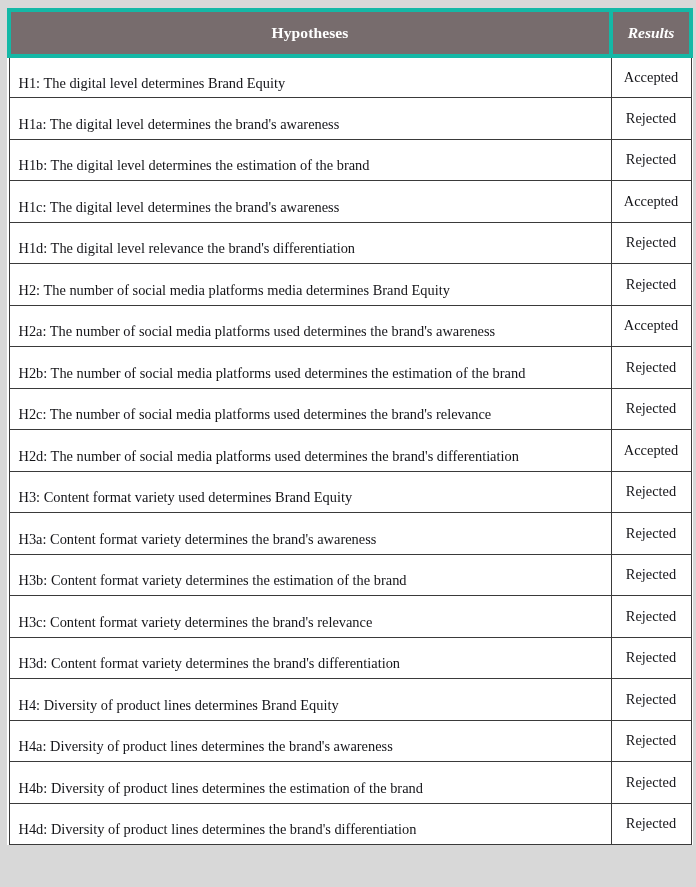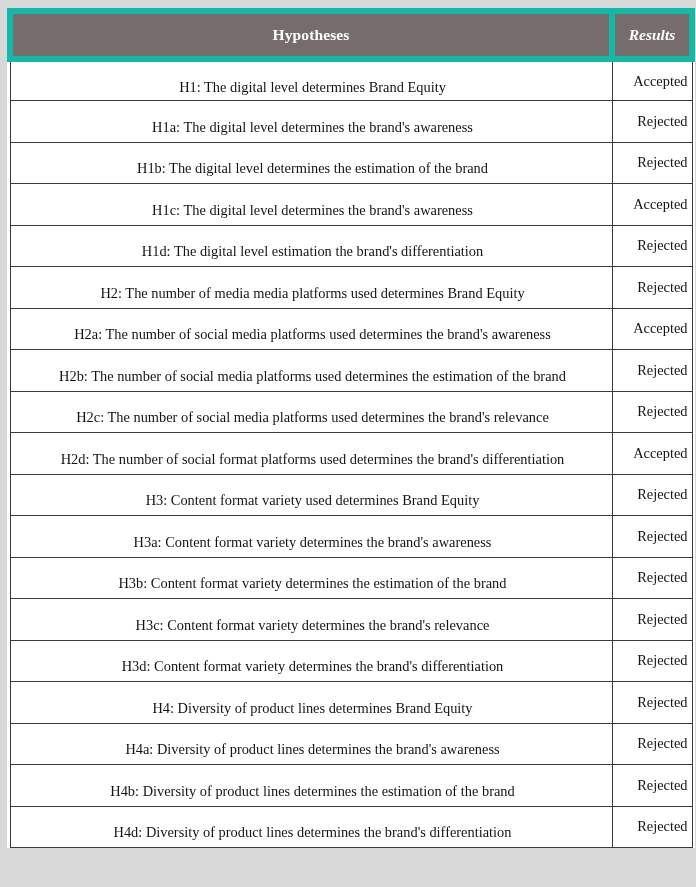--- a/index.html
+++ b/index.html
@@ -31,21 +31,21 @@
     border: 1px solid #3a3a3a;
   }
   table.hyp-table col.col-hyp { width: 602px; }
   table.hyp-table col.col-res { width: 80px; }
 
   thead th {
     background: #776c6d;
     color: #ffffff;
     height: 41px;
     padding: 12px 10px;
-    border: 6px solid #14b8a6;
+    border: 4px solid #14b8a6;
     box-sizing: border-box;
     vertical-align: middle;
   }
   th.head-hyp {
     text-align: center;
     font-weight: bold;
     font-style: normal;
     font-size: 15.5px;
     letter-spacing: 0.1px;
   }
@@ -62,25 +62,25 @@
     box-sizing: border-box;
     vertical-align: middle;
     color: #141418;
     background: #ffffff;
     font-size: 14.4px;
     line-height: 1.15;
     white-space: nowrap;
     overflow: hidden;
   }
   td.cell-hyp {
-    text-align: center;
+    text-align: left;
     padding: 12px 6px 0 9px;
   }
   td.cell-res {
-    text-align: right;
+    text-align: center;
     padding: 0 4px;
   }
 </style>
 </head>
 <body>
 
 <div id="page">
   <table class="hyp-table">
     <colgroup>
       <col class="col-hyp">
@@ -103,41 +103,41 @@
         </tr>
         <tr>
           <td class="cell-hyp">H1b: The digital level determines the estimation of the brand</td>
           <td class="cell-res">Rejected</td>
         </tr>
         <tr>
           <td class="cell-hyp">H1c: The digital level determines the brand's awareness</td>
           <td class="cell-res">Accepted</td>
         </tr>
         <tr>
-          <td class="cell-hyp">H1d: The digital level estimation the brand's differentiation</td>
+          <td class="cell-hyp">H1d: The digital level relevance the brand's differentiation</td>
           <td class="cell-res">Rejected</td>
         </tr>
         <tr>
-          <td class="cell-hyp">H2: The number of media media platforms used determines Brand Equity</td>
+          <td class="cell-hyp">H2: The number of social media platforms media determines Brand Equity</td>
           <td class="cell-res">Rejected</td>
         </tr>
         <tr>
           <td class="cell-hyp">H2a: The number of social media platforms used determines the brand's awareness</td>
           <td class="cell-res">Accepted</td>
         </tr>
         <tr>
           <td class="cell-hyp">H2b: The number of social media platforms used determines the estimation of the brand</td>
           <td class="cell-res">Rejected</td>
         </tr>
         <tr>
           <td class="cell-hyp">H2c: The number of social media platforms used determines the brand's relevance</td>
           <td class="cell-res">Rejected</td>
         </tr>
         <tr>
-          <td class="cell-hyp">H2d: The number of social format platforms used determines the brand's differentiation</td>
+          <td class="cell-hyp">H2d: The number of social media platforms used determines the brand's differentiation</td>
           <td class="cell-res">Accepted</td>
         </tr>
         <tr>
           <td class="cell-hyp">H3: Content format variety used determines Brand Equity</td>
           <td class="cell-res">Rejected</td>
         </tr>
         <tr>
           <td class="cell-hyp">H3a: Content format variety determines the brand's awareness</td>
           <td class="cell-res">Rejected</td>
         </tr>

